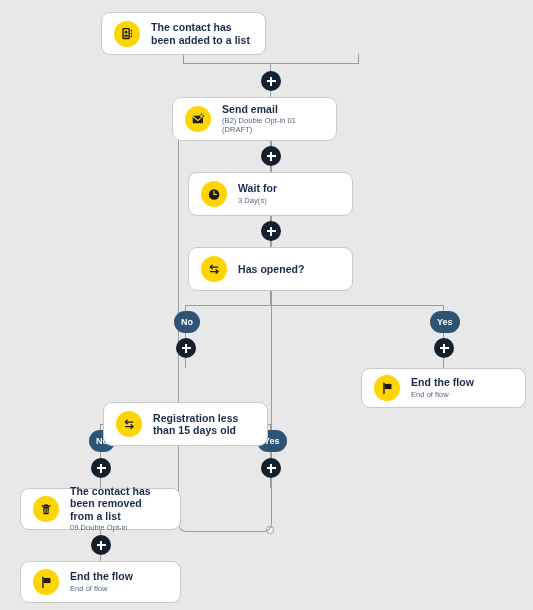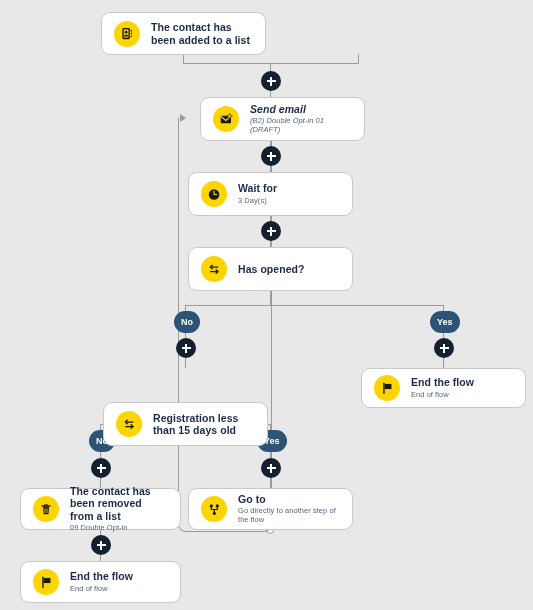--- a/index.html
+++ b/index.html
@@ -216,21 +216,21 @@
         <rect x="11.4" y="7.2" width="1.5" height="1.5" fill="#1b1b1b"></rect>
         <rect x="11.4" y="10.2" width="1.5" height="1.5" fill="#1b1b1b"></rect>
       </svg>
     </div>
     <div class="node-text">
       <div class="node-title">The contact has been added to a list</div>
     </div>
   </div>
 
 
-  <div class="node" style="left:200px; top:97px; width:165px; height:44px;font-style:italic;">
+  <div class="node" style="left:172px; top:97px; width:165px; height:44px;">
     <div class="node-icon">
       <svg width="15" height="15" viewBox="0 0 16 16">
         <rect x="1.8" y="4" width="11" height="8" rx="0.8" fill="#1b1b1b"></rect>
         <path d="M1.8 4.6 L7.3 9 L12.8 4.6" fill="none" stroke="#ffd500" stroke-width="1.3"></path>
         <path d="M11.2 1.4 L12.2 3.4 L14.2 4.4 L12.2 5.4 L11.2 7.4 L10.2 5.4 L8.2 4.4 L10.2 3.4 Z" fill="#ffd500" stroke="#1b1b1b" stroke-width="0.7" stroke-linejoin="round"></path>
       </svg>
     </div>
     <div class="node-text">
       <div class="node-title">Send email</div>
       <div class="node-sub">(B2) Double Opt-in 01 (DRAFT)</div>
@@ -299,35 +299,20 @@
         <path d="M4.4 5.3 H10.6 L10.1 13 H4.9 Z" fill="#1b1b1b"></path>
         <path d="M6.4 7 V11.3 M8.6 7 V11.3" fill="none" stroke="#ffd500" stroke-width="0.9" stroke-linecap="round"></path>
       </svg>
     </div>
     <div class="node-text">
       <div class="node-title">The contact has been removed from a list</div>
       <div class="node-sub">09 Double Opt-in</div>
     </div>
   </div>
 
-  <div class="node" style="left:188px; top:488px; width:165px; height:42px;">
-    <div class="node-icon">
-      <svg width="15" height="15" viewBox="0 0 16 16">
-        <circle cx="4.6" cy="4.2" r="1.7" fill="#1b1b1b"></circle>
-        <circle cx="11" cy="4.2" r="1.7" fill="#1b1b1b"></circle>
-        <circle cx="7.8" cy="12.2" r="1.7" fill="#1b1b1b"></circle>
-        <path d="M4.6 5.9 V8 H11 V5.9" fill="none" stroke="#1b1b1b" stroke-width="1.3" stroke-linecap="round" stroke-linejoin="round"></path>
-        <path d="M7.8 8 V10.5" fill="none" stroke="#1b1b1b" stroke-width="1.3" stroke-linecap="round"></path>
-      </svg>
-    </div>
-    <div class="node-text">
-      <div class="node-title">Go to</div>
-      <div class="node-sub">Go directly to another step of the flow</div>
-    </div>
-  </div>
 
   <div class="node" style="left:20px; top:561px; width:161px; height:42px;">
     <div class="node-icon">
       <svg width="15" height="15" viewBox="0 0 16 16">
         <path d="M4.2 2.4 V13.4" fill="none" stroke="#1b1b1b" stroke-width="1.5" stroke-linecap="round"></path>
         <path d="M4.9 3.1 H12.2 V8.6 H4.9 Z" fill="#1b1b1b"></path>
       </svg>
     </div>
     <div class="node-text">
       <div class="node-title">End the flow</div>

